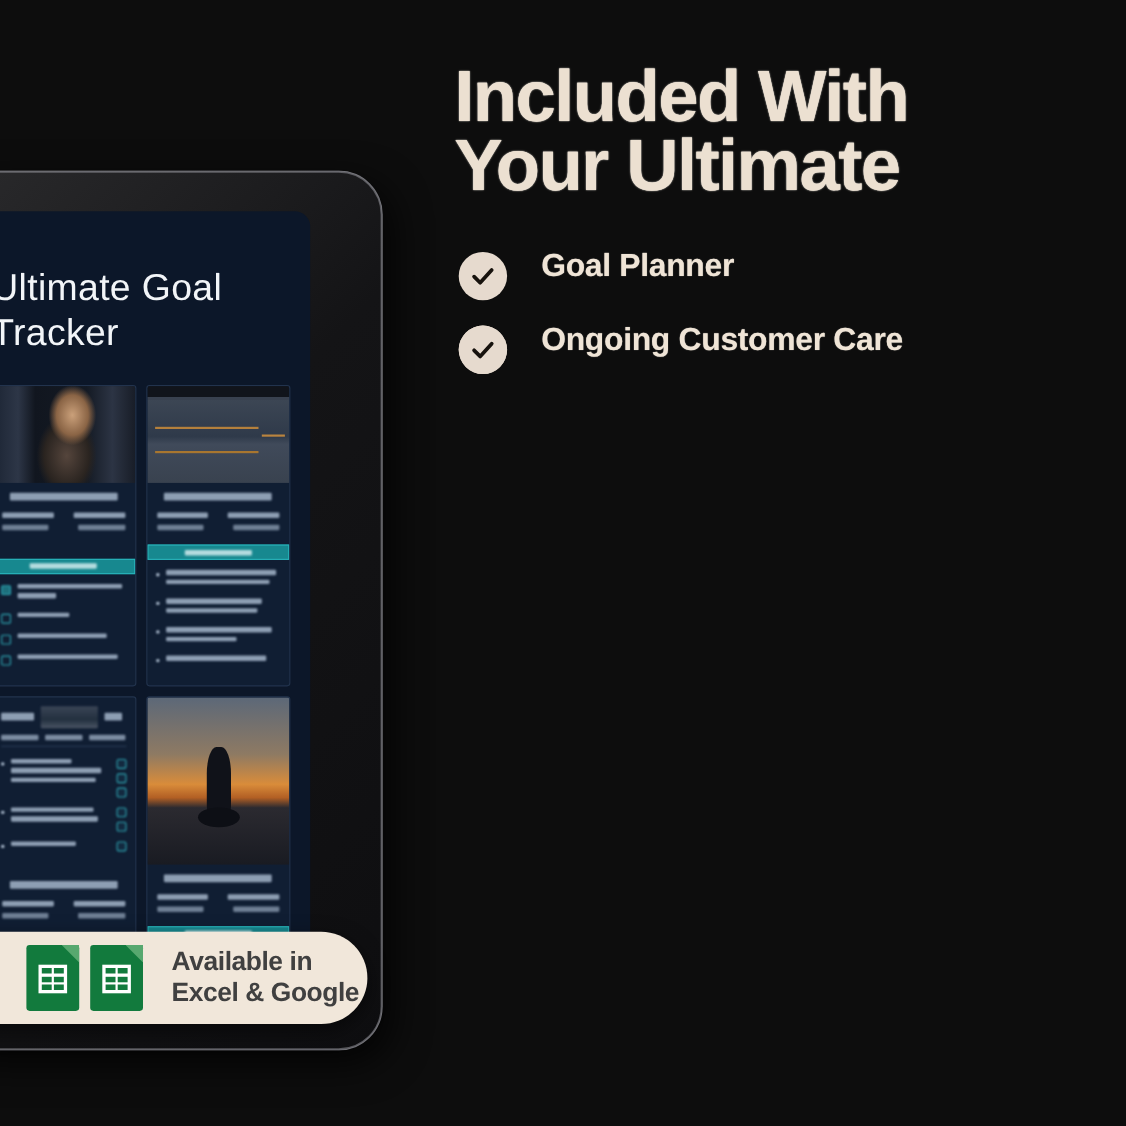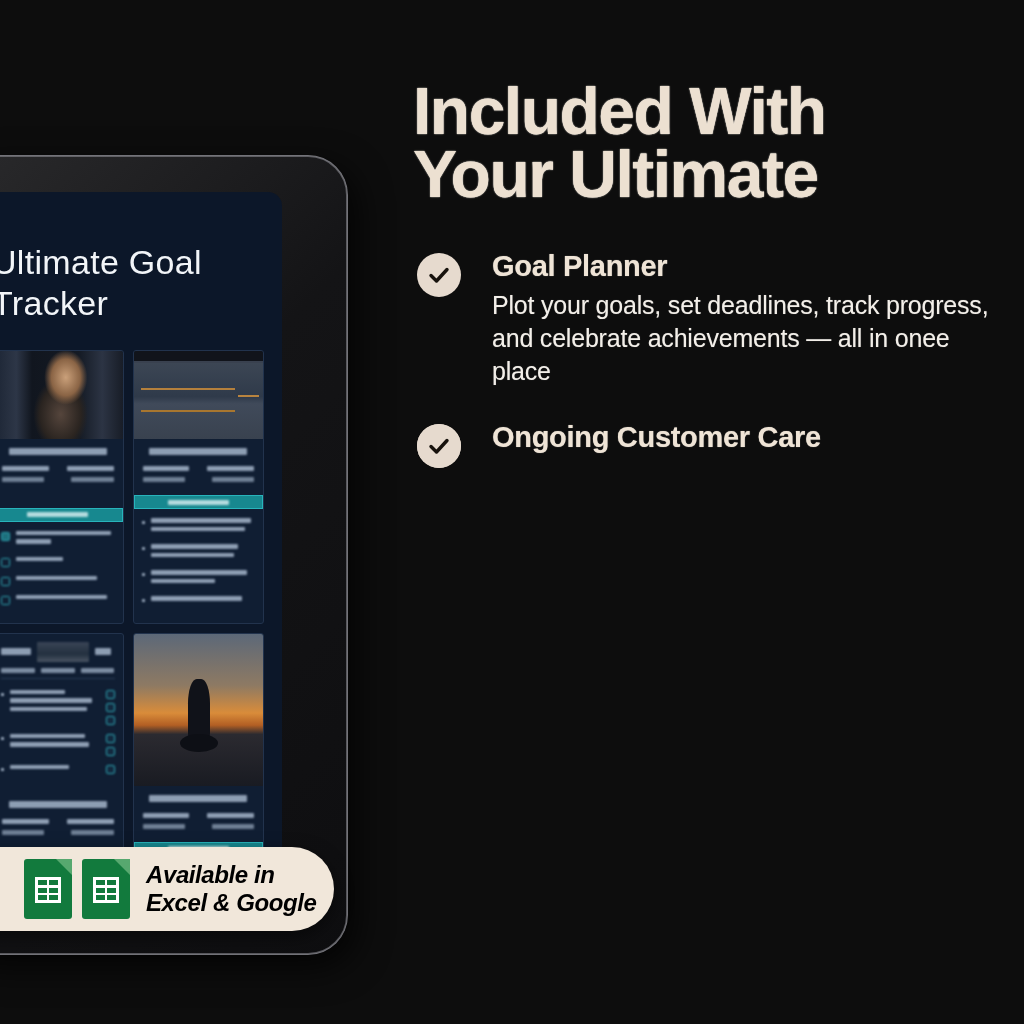--- a/index.html
+++ b/index.html
@@ -7,21 +7,21 @@
   html,body { width:1024px; height:1024px; overflow:hidden; }
   body {
     background:#0d0d0d;
     font-family:"Liberation Sans", sans-serif;
     position:relative;
   }
 
   
   .right-col {
     position:absolute;
-    left:413px; top:80px;
+    left:413px; top:56px;
     width:590px;
   }
   .headline {
     font-size:66px;
     font-weight:bold;
     line-height:0.95;
     color:#ece0d1;
     letter-spacing:-1.5px;
     text-shadow:0 0 1px #fff8ef, 0 0 2px rgba(255,245,230,.45);
   }
@@ -207,23 +207,23 @@
     width:26px; height:26px;
     background:#fff;
     display:grid;
     grid-template-columns:1fr 1fr;
     grid-template-rows:1fr 1fr 1fr;
     gap:2.5px;
     padding:3px;
   }
   .sheet-icon .tbl i { background:#127a3d; display:block; }
   .badge-text {
-    font-size:24px; font-weight:bold; font-style:italic;
-    color:#000000; line-height:1.18; letter-spacing:-0.4px;
-    margin-left:6px;
+    font-size:24px; font-weight:bold; 
+    color:#404040; line-height:1.18; letter-spacing:-0.4px;
+    margin-left:16px;
   }
 </style>
 </head>
 <body>
 
 <div class="tablet">
   <div class="tablet-rim"></div>
 
   <div class="screen">
 
@@ -445,21 +445,20 @@
 
   <div class="features">
 
     <div class="feature">
       <span class="check-badge">
         <svg viewBox="0 0 24 24" fill="none" stroke="#17120d" stroke-width="3.4" stroke-linecap="round" stroke-linejoin="round">
             <polyline points="4 12.5 9.5 18 20 6.5"></polyline>
           </svg>
       </span>
       <div class="feat-title">Goal Planner</div>
-      <div class="feat-desc">Plot your goals, set deadlines, track progress, and celebrate achievements — all in onee place</div>
     </div>
 
     <div class="feature">
       <span class="check-badge">
         <svg viewBox="0 0 24 24" fill="none" stroke="#17120d" stroke-width="3.4" stroke-linecap="round" stroke-linejoin="round">
             <polyline points="4 12.5 9.5 18 20 6.5"></polyline>
           </svg>
       </span>
     </div>
 

